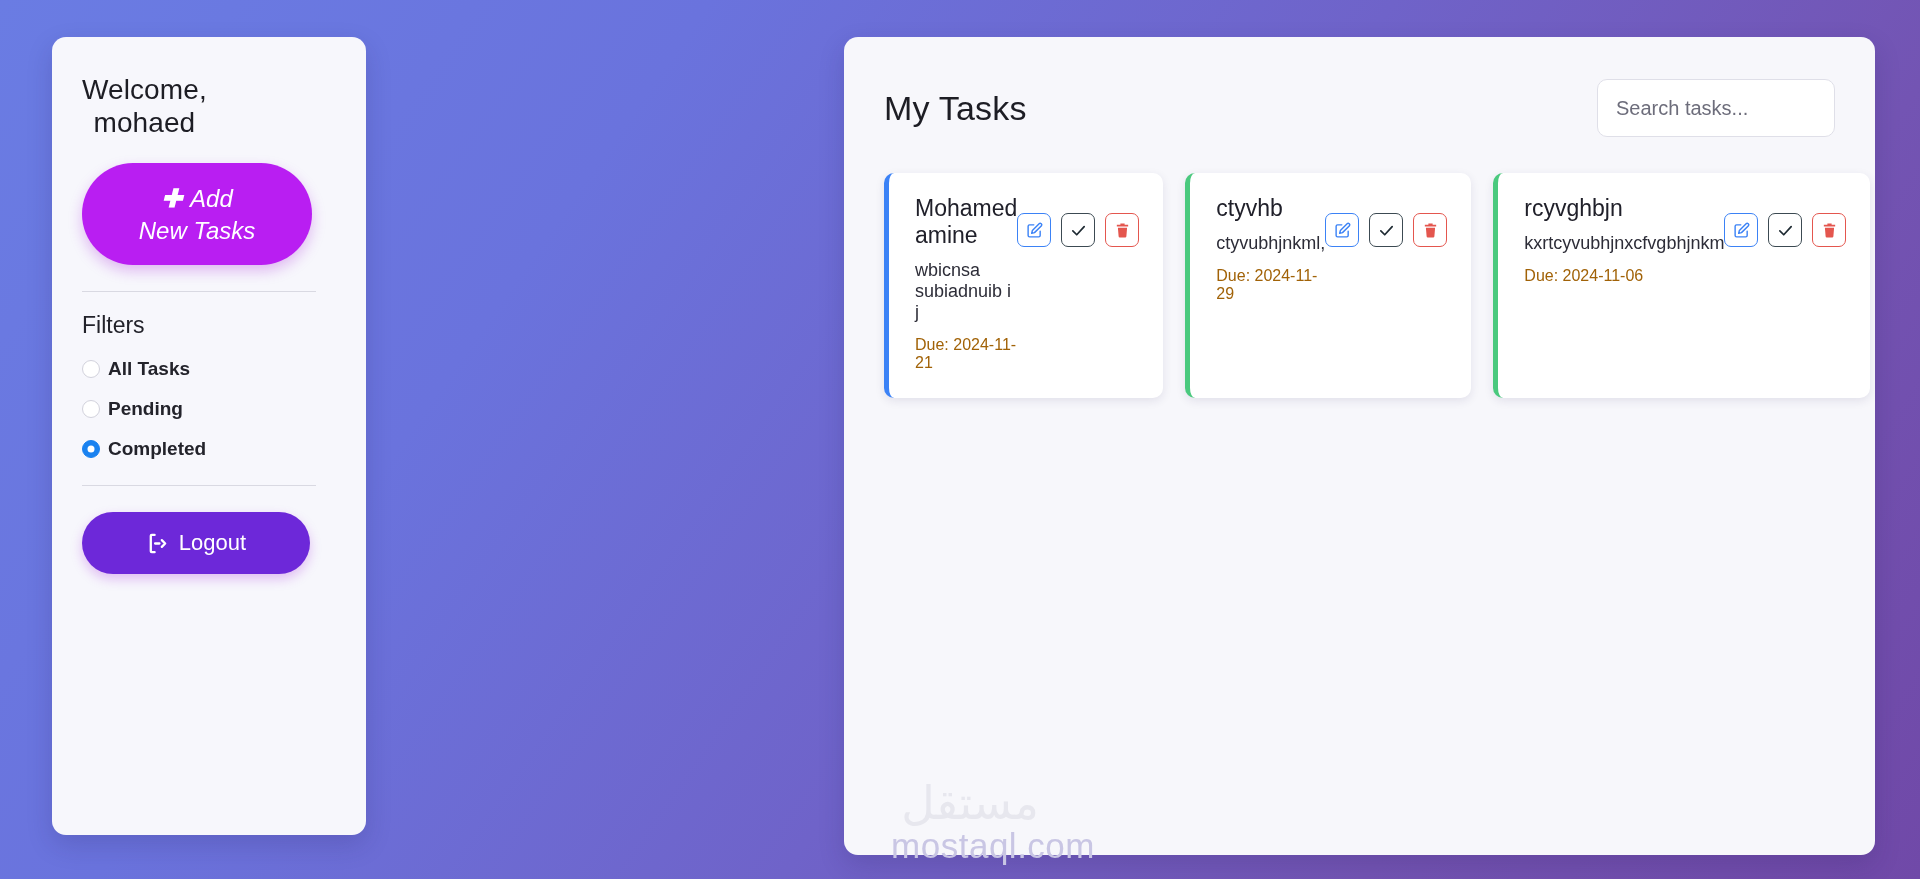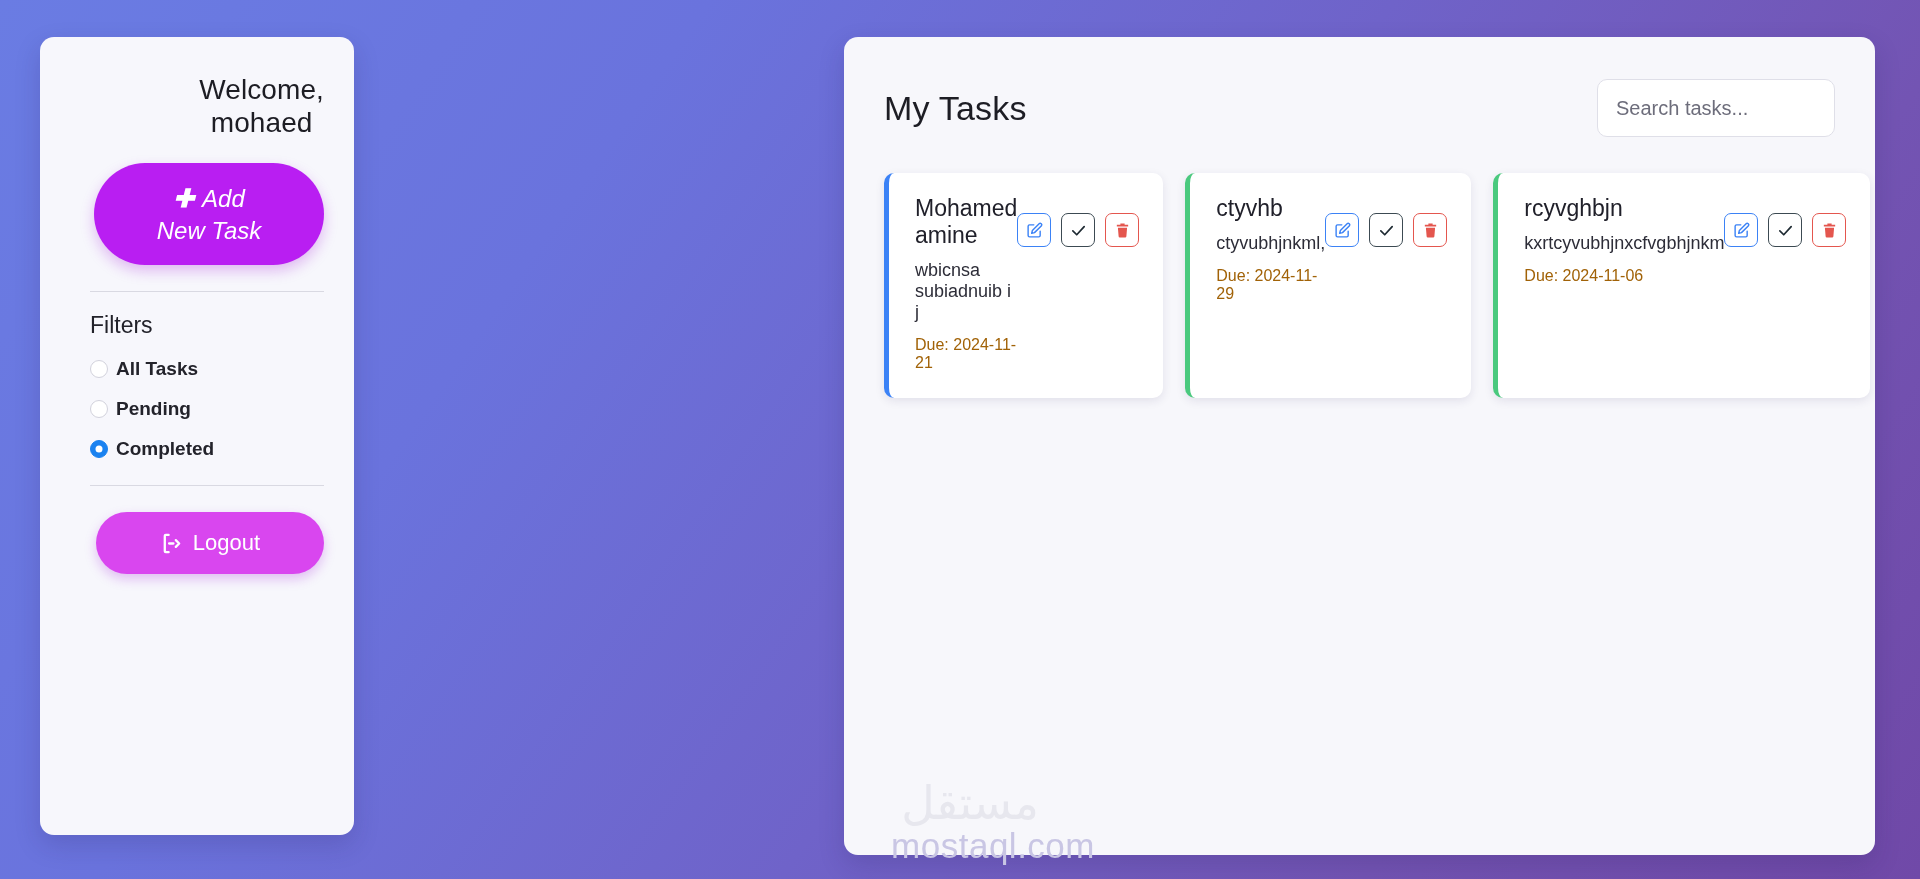--- a/index.html
+++ b/index.html
@@ -21,31 +21,31 @@
     position: absolute;
     inset: 0;
     display: flex;
     align-items: flex-start;
     gap: 0;
   }
 
   
   .sidebar {
     position: absolute;
-    left: 40px;
+    left: 52px;
     top: 37px;
     width: 314px;
     height: 798px;
     background: #f7f7fc;
     border-radius: 14px;
     box-shadow: 0 10px 26px rgba(40, 30, 90, .18);
     padding: 36px 30px 0 30px;
     display: flex;
     flex-direction: column;
-    align-items: flex-end;
+    align-items: flex-start;
   }
 
   .welcome {
     font-size: 28px;
     line-height: 1.18;
     color: #1d1d24;
     text-align: center;
     font-weight: 400;
     letter-spacing: .1px;
   }
@@ -135,21 +135,21 @@
     background: #d9d9e2;
     margin-top: 16px;
   }
 
   .logout-btn {
     margin-top: 26px;
     width: 228px;
     height: 62px;
     border: none;
     border-radius: 32px;
-    background: #d946ef;
+    background: #6d28d9;
     color: #ffffff;
     font-family: "Liberation Sans", sans-serif;
     font-size: 22px;
     cursor: pointer;
     display: flex;
     align-items: center;
     justify-content: center;
     gap: 10px;
     box-shadow: 0 5px 12px rgba(160, 25, 215, .26);
   }
@@ -286,21 +286,21 @@
   <aside class="sidebar">
 
     <div class="welcome">
       <div>Welcome,</div>
       <div>mohaed</div>
     </div>
 
     <button class="add-task-btn">
       <span class="add-task-inner">
         <span class="plus">✚</span><span>Add</span><br>
-        <span>New Task</span>
+        <span>New Tasks</span>
       </span>
     </button>
 
     <div class="divider"></div>
 
     <div class="filters-block">
       <div class="filters-title">Filters</div>
 
       <label class="filter-row">
         <span class="radio"></span>

